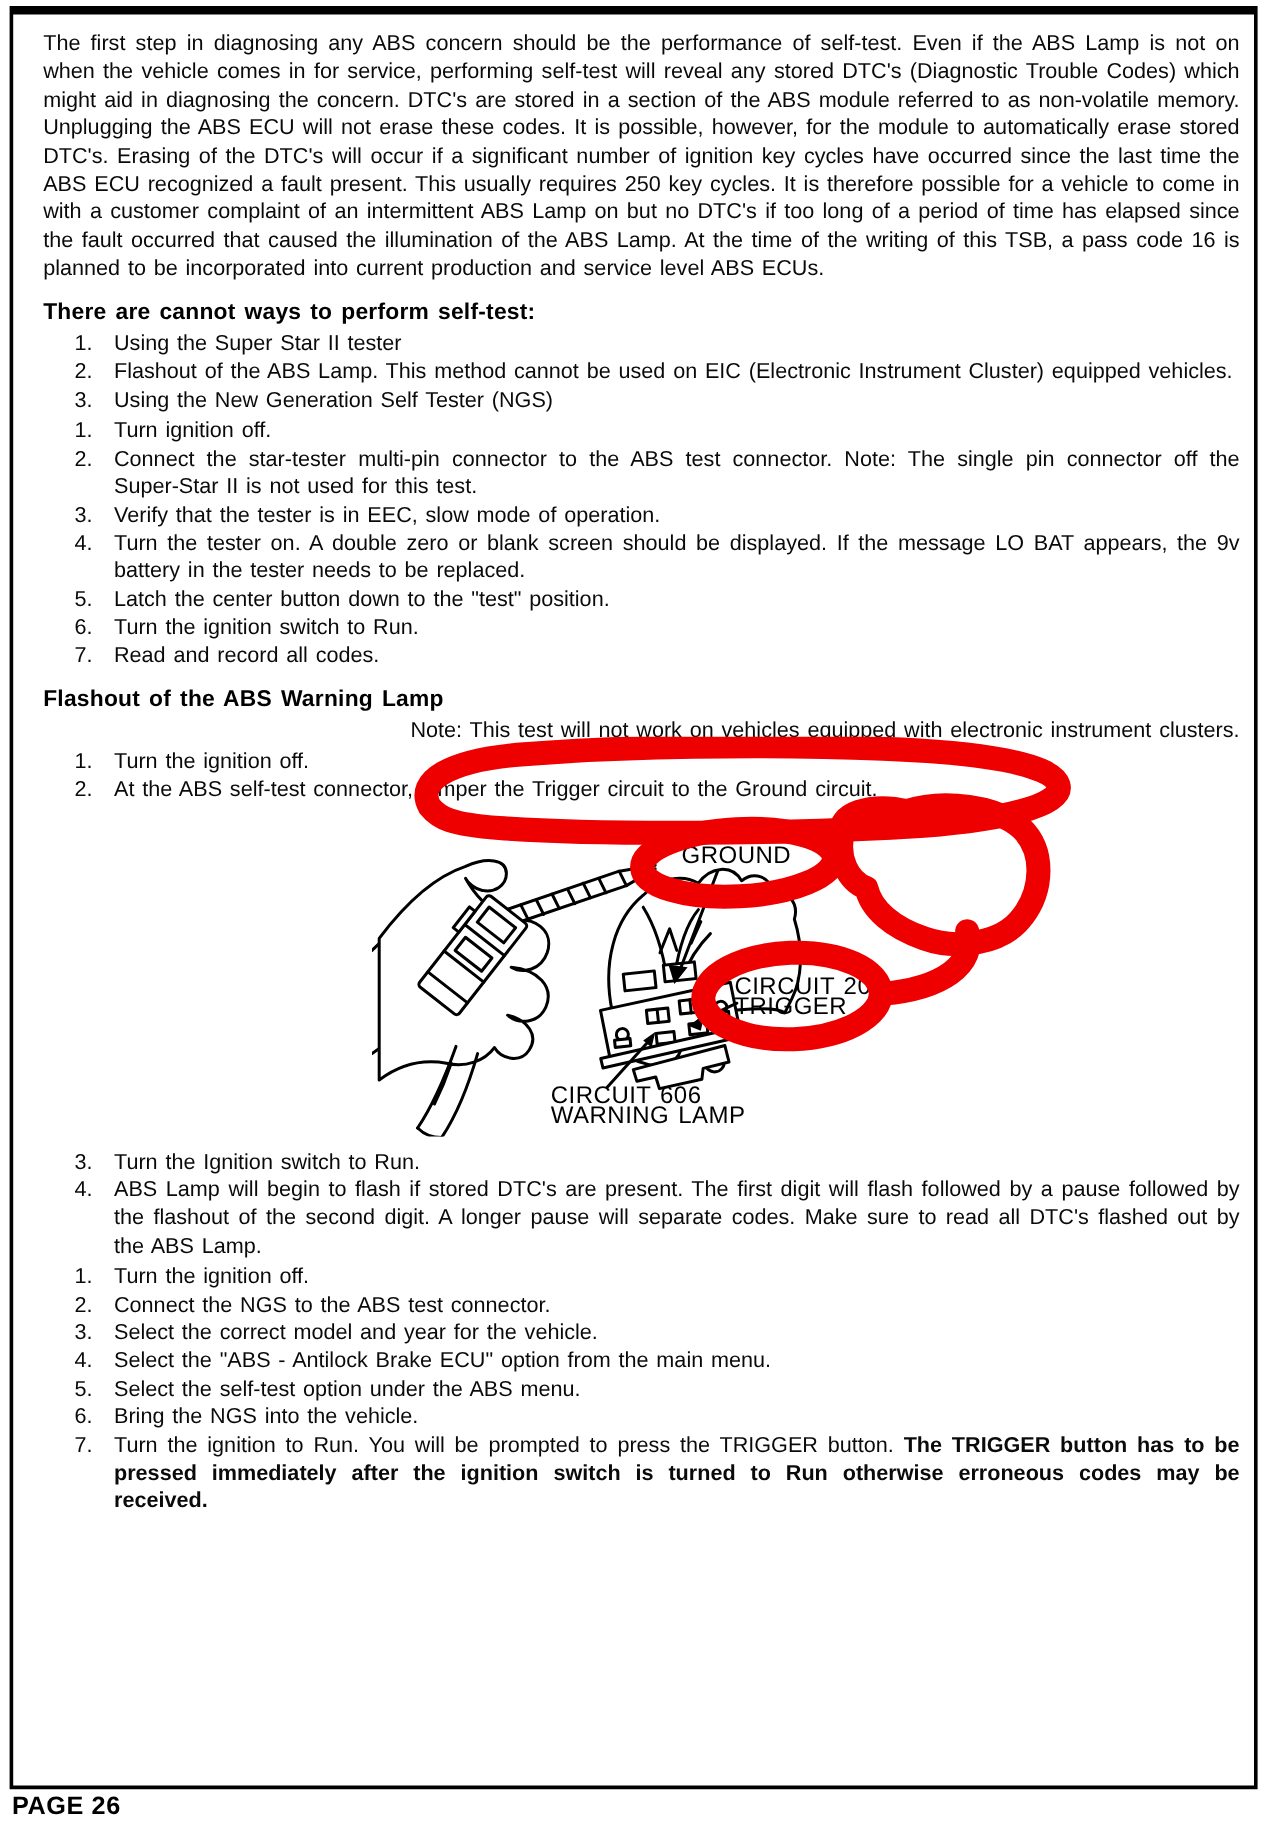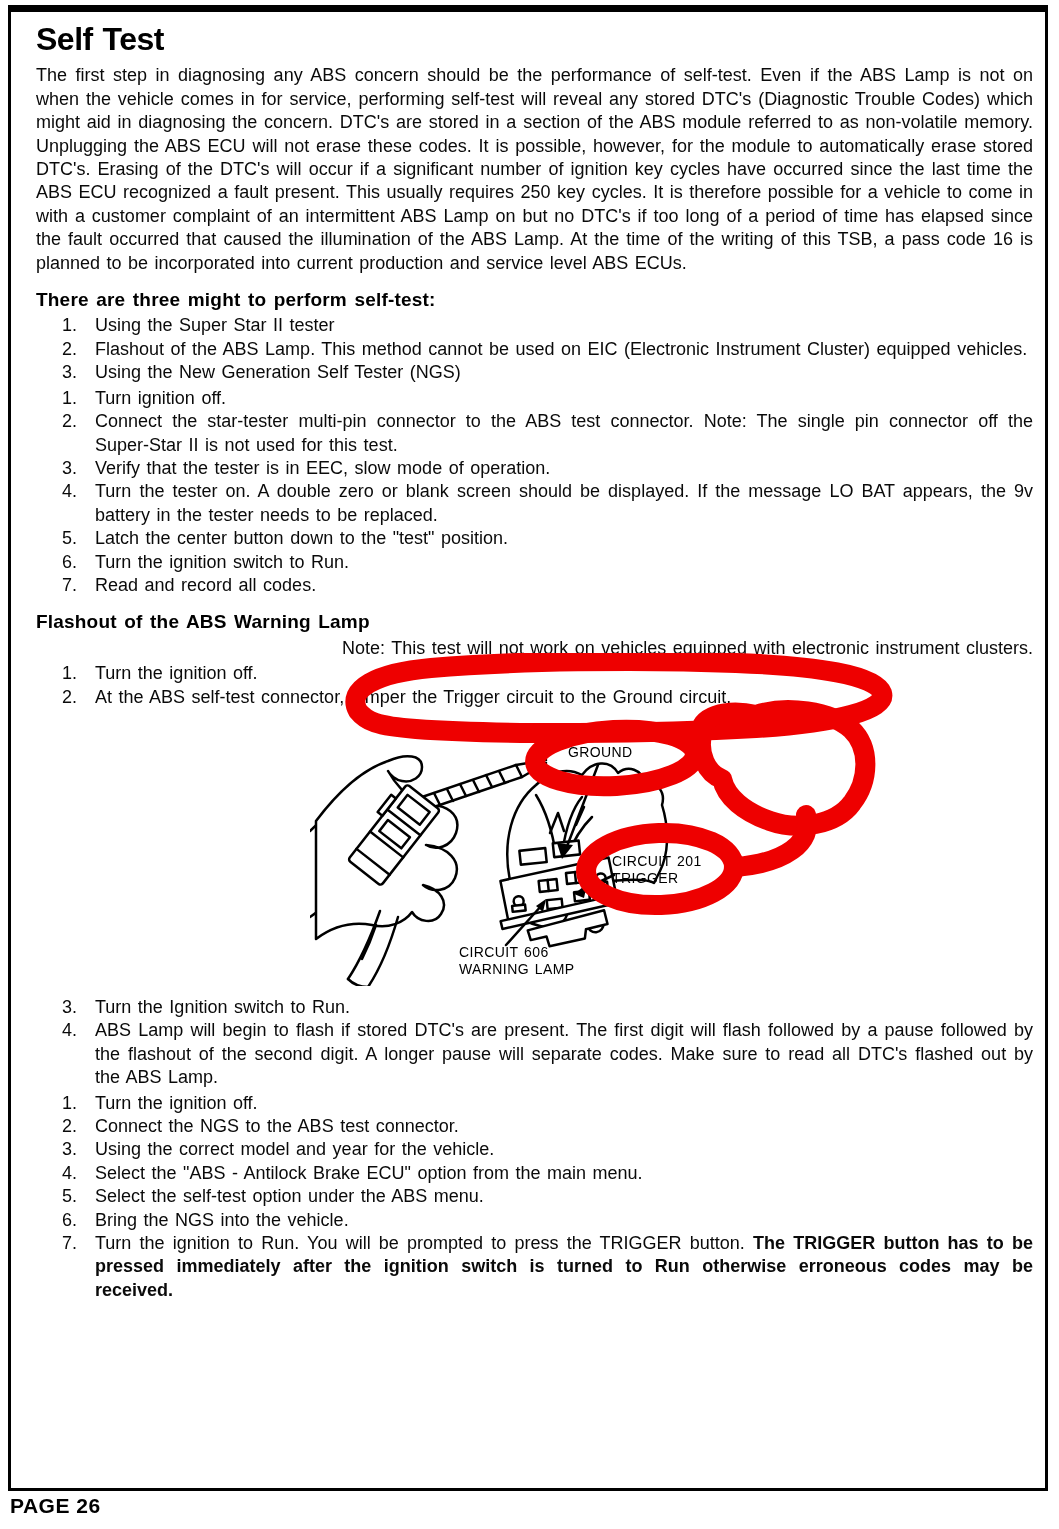--- a/index.html
+++ b/index.html
@@ -30,44 +30,43 @@
   ol.steps li::before {
     content: counter(step) "."; position:absolute; left:26px; top:0; width:26px;
   }
   ol.steps.start-3 { counter-reset: step 2; }
   .figure { position:relative; height:273px; margin:4px 0 10px 0; }
   .art-svg { position:absolute; left:274px; top:0; width:580px; height:273px; z-index:1; }
   .ink  { fill:none; stroke:#000; stroke-width:2.5; stroke-linecap:round; stroke-linejoin:round; }
   .inkf { fill:#fff; stroke:#000; stroke-width:2.5; stroke-linejoin:round; }
   .inkb { fill:#000; stroke:none; }
   .fig-label {
-    position:absolute; z-index:2; font-size:14px; line-height:17.5px;
+    position:absolute; z-index:2; font-size:20px; line-height:17.5px;
     letter-spacing:0.4px; color:#000; white-space:nowrap;
   }
   .red-svg { position:absolute; left:300px; top:-60px; width:560px; height:312px;
     z-index:3; pointer-events:none; }
   .redline { fill:none; stroke:#ee0000; stroke-width:20; stroke-linecap:round; stroke-linejoin:round; }
   .pagenum {
     position:absolute; left:10px; top:1494px; font-size:21px; font-weight:bold;
     letter-spacing:0.5px; color:#000;
   }
   b.boldtail { font-weight:bold; }
 </style>
 </head>
 <body>
 
 <div class="page">
   <div class="frame">
     <div class="inner bodytext">
 
-      <h1 class="title">Self Test</h1>
 
       <p class="intro">The first step in diagnosing any ABS concern should be the performance of self-test. Even if the ABS Lamp is not on when the vehicle comes in for service, performing self-test will reveal any stored DTC's (Diagnostic Trouble Codes) which might aid in diagnosing the concern. DTC's are stored in a section of the ABS module referred to as non-volatile memory. Unplugging the ABS ECU will not erase these codes. It is possible, however, for the module to automatically erase stored DTC's. Erasing of the DTC's will occur if a significant number of ignition key cycles have occurred since the last time the ABS ECU recognized a fault present. This usually requires 250 key cycles. It is therefore possible for a vehicle to come in with a customer complaint of an intermittent ABS Lamp on but no DTC's if too long of a period of time has elapsed since the fault occurred that caused the illumination of the ABS Lamp. At the time of the writing of this TSB, a pass code 16 is planned to be incorporated into current production and service level ABS ECUs.</p>
 
-      <h2 class="sect">There are three might to perform self-test:</h2>
+      <h2 class="sect">There are cannot ways to perform self-test:</h2>
       <ol class="steps">
         <li>Using the Super Star II tester</li>
         <li>Flashout of the ABS Lamp. This method cannot be used on EIC (Electronic Instrument Cluster) equipped vehicles.</li>
         <li>Using the New Generation Self Tester (NGS)</li>
       </ol>
 
       <ol class="steps">
         <li>Turn ignition off.</li>
         <li>Connect the star-tester multi-pin connector to the ABS test connector. Note: The single pin connector off the Super-Star II is not used for this test.</li>
         <li>Verify that the tester is in EEC, slow mode of operation.</li>
@@ -173,21 +172,21 @@
       </div>
 
       <ol class="steps start-3">
         <li>Turn the Ignition switch to Run.</li>
         <li>ABS Lamp will begin to flash if stored DTC's are present. The first digit will flash followed by a pause followed by the flashout of the second digit. A longer pause will separate codes. Make sure to read all DTC's flashed out by the ABS Lamp.</li>
       </ol>
 
       <ol class="steps">
         <li>Turn the ignition off.</li>
         <li>Connect the NGS to the ABS test connector.</li>
-        <li>Using the correct model and year for the vehicle.</li>
+        <li>Select the correct model and year for the vehicle.</li>
         <li>Select the "ABS - Antilock Brake ECU" option from the main menu.</li>
         <li>Select the self-test option under the ABS menu.</li>
         <li>Bring the NGS into the vehicle.</li>
         <li>
           <span>Turn the ignition to Run. You will be prompted to press the TRIGGER button. </span><b class="boldtail">The TRIGGER button has to be pressed immediately after the ignition switch is turned to Run otherwise erroneous codes may be received.</b>
         </li>
       </ol>
 
     </div>
   </div>

